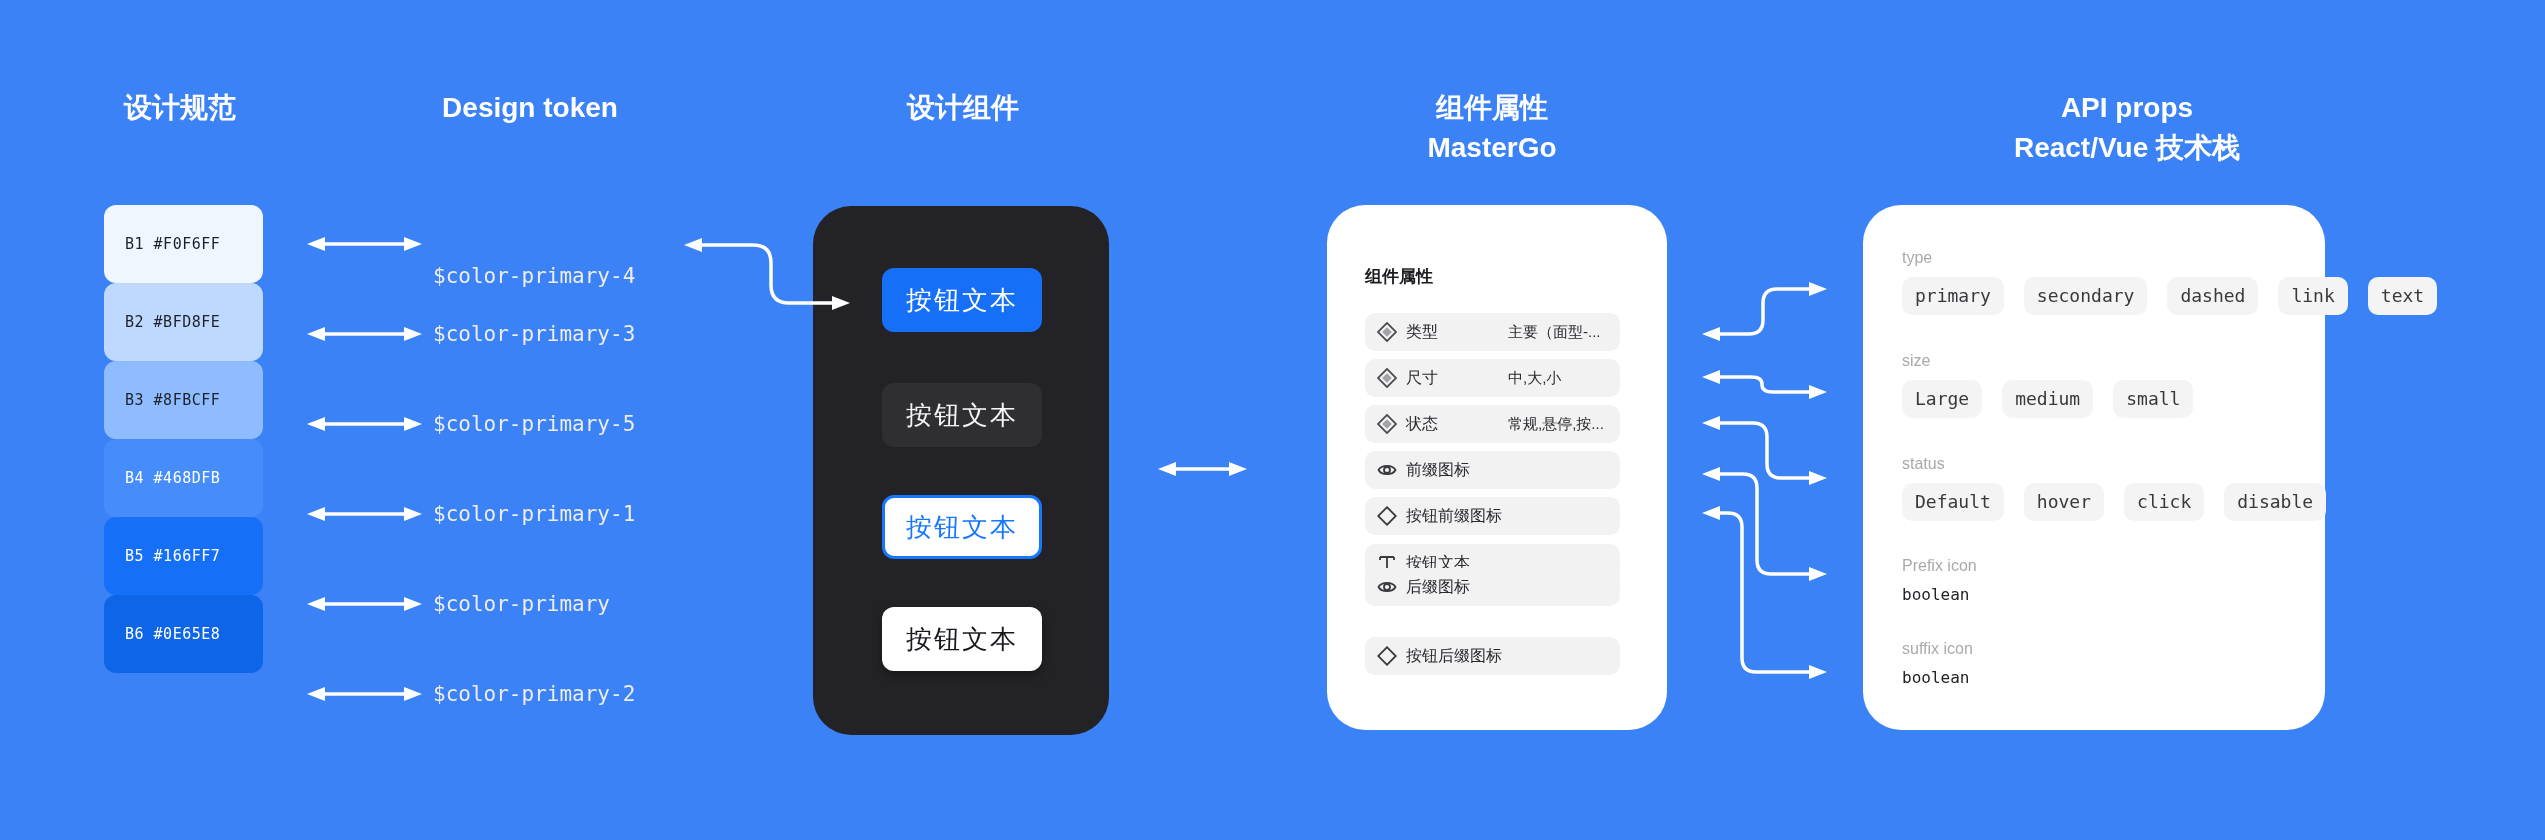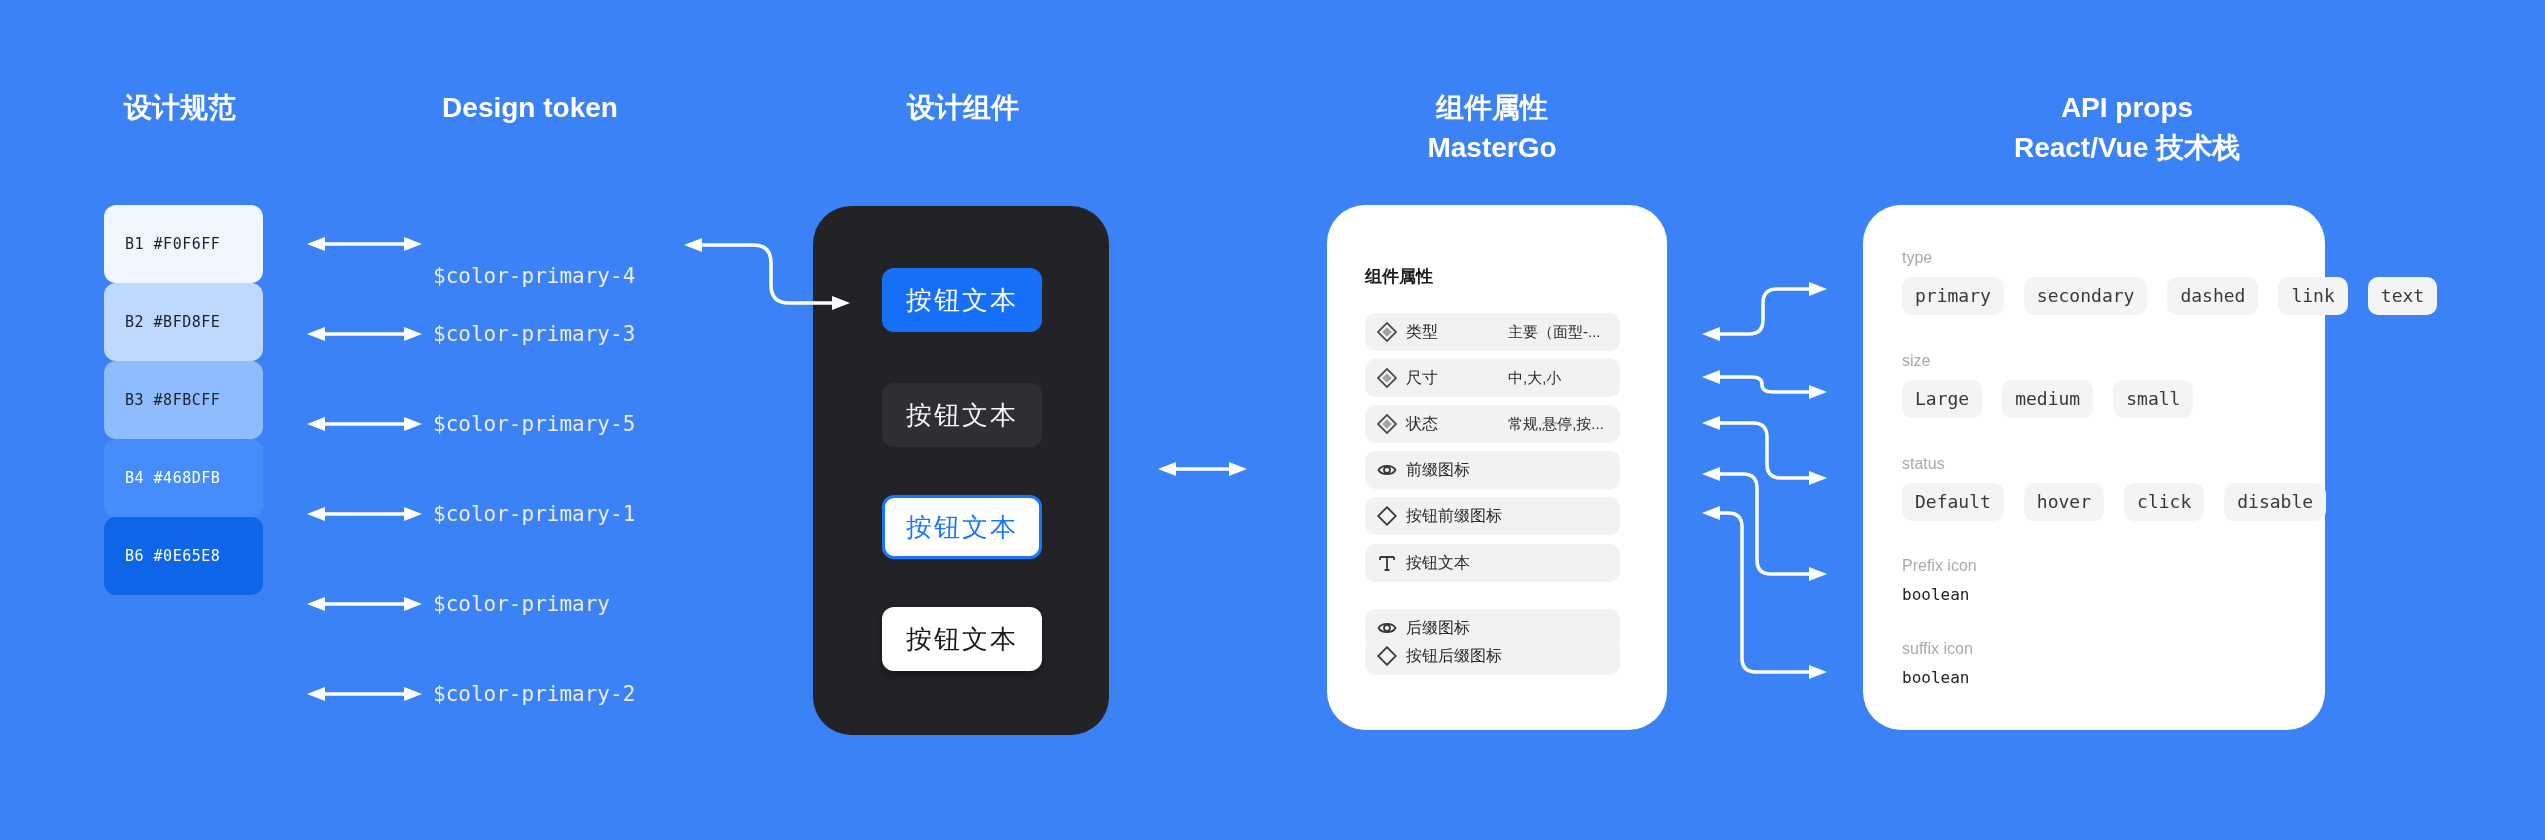--- a/index.html
+++ b/index.html
@@ -69,20 +69,23 @@
   </div>
       <div class="swatch" style="background: rgb(191, 216, 254);">
     <span class="swatch-label" style="color: rgb(29, 33, 41);">B2 #BFD8FE</span>
   </div>
       <div class="swatch" style="background: rgb(143, 188, 255);">
     <span class="swatch-label" style="color: rgb(29, 33, 41);">B3 #8FBCFF</span>
   </div>
       <div class="swatch" style="background: rgb(70, 141, 251);">
     <span class="swatch-label" style="color: rgb(255, 255, 255);">B4 #468DFB</span>
   </div>
+      <div class="swatch" style="background: rgb(22, 111, 247);">
+    <span class="swatch-label" style="color: rgb(255, 255, 255);">B5 #166FF7</span>
+  </div>
       <div class="swatch" style="background: rgb(14, 101, 232);">
     <span class="swatch-label" style="color: rgb(255, 255, 255);">B6 #0E65E8</span>
   </div>
     </div>
 
   <div class="tokens" id="token-col">
       <div class="token" style="top: 26px; margin-top: 32px;">$color-primary-4</div>
       <div class="token" style="top: 116px;">$color-primary-3</div>
       <div class="token" style="top: 206px;">$color-primary-5</div>
       <div class="token" style="top: 296px;">$color-primary-1</div>
@@ -159,21 +162,21 @@
         <div class="mrow" style="top: 339px;">
 
     <span class="mrow-icon ico-text" style="display: flex;">
       <svg width="20" height="20" viewBox="0 0 20 20">
         <path d="M3,4 H17 M3,4 V7 M17,4 V7 M10,4 V17 M7.5,17 H12.5" fill="none" stroke="#3A3A3E" stroke-width="1.8"></path>
       </svg>
     </span>
     <span class="mrow-label">按钮文本</span>
 
   </div>
-        <div class="mrow" style="top: 404px; text-align: right;">
+        <div class="mrow" style="top: 363px; text-align: right;">
 
     <span class="mrow-icon ico-eye" style="display: flex;">
       <svg width="20" height="20" viewBox="0 0 20 20">
         <path d="M1.5,10 C4.5,4.5 15.5,4.5 18.5,10 C15.5,15.5 4.5,15.5 1.5,10 Z" fill="none" stroke="#3A3A3E" stroke-width="1.8"></path>
         <circle cx="10" cy="10" r="3" fill="none" stroke="#3A3A3E" stroke-width="1.8"></circle>
       </svg>
     </span>
 
     <span class="mrow-label">后缀图标</span>
 

